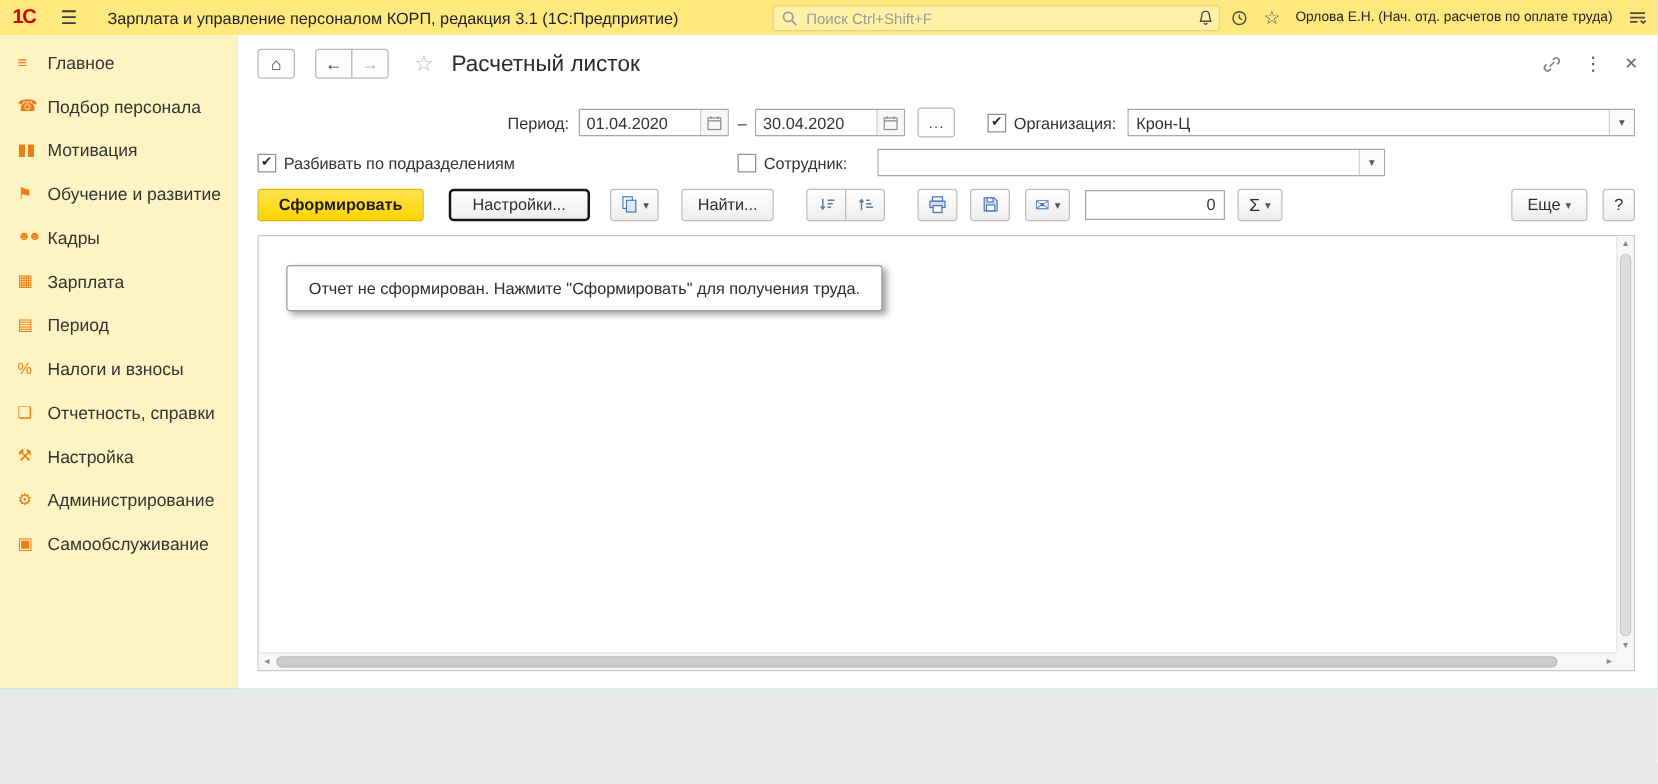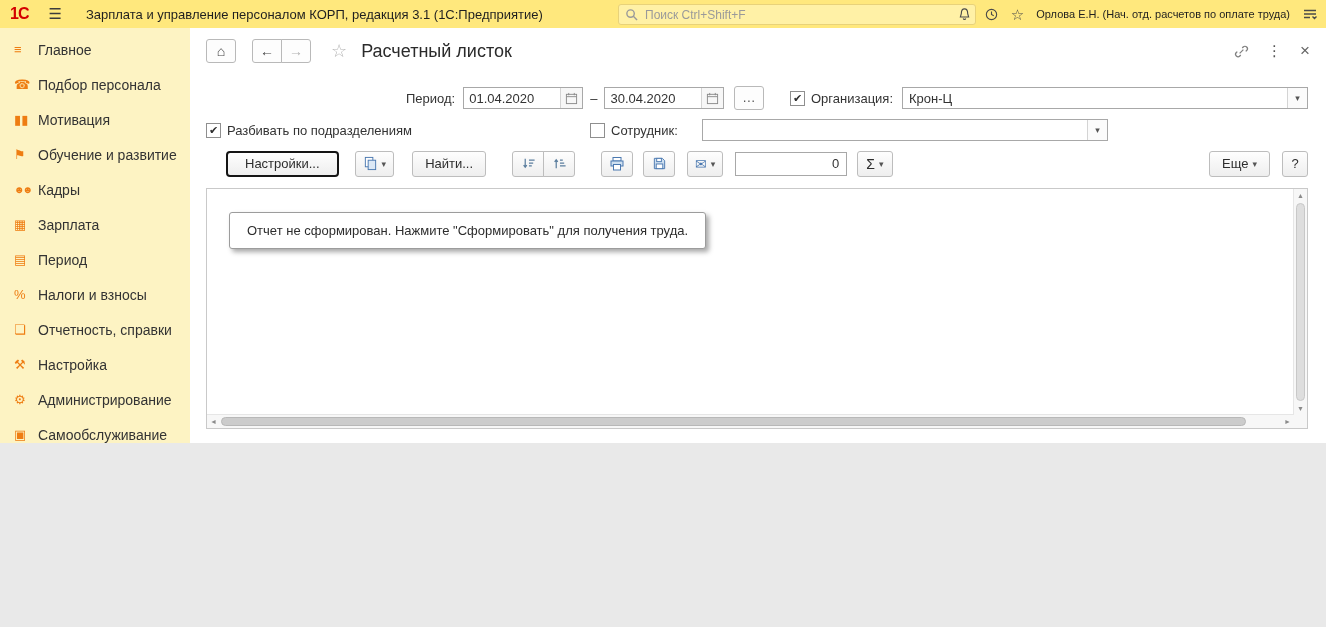--- a/index.html
+++ b/index.html
@@ -1,16 +1,16 @@
 <!DOCTYPE html>
 <html><head>
 <meta charset="utf-8">
 <style>
   html,body{margin:0;padding:0;background:#e9e9e9;}
-  .app{position:relative;width:1326px;height:443px;overflow:hidden;background:#5eead4;
+  .app{position:relative;width:1326px;height:551px;overflow:hidden;background:#5eead4;
        font-family:"Liberation Sans","DejaVu Sans",sans-serif;font-size:13px;color:#333;}
 
   
   .topbar{position:absolute;left:0;top:0;width:100%;height:28px;background:#ffe87d;
           display:flex;align-items:center;}
   .logo{margin-left:10px;color:#d40000;font-weight:bold;font-size:16px;letter-spacing:-1px;}
   .hamburger{margin-left:20px;font-size:15px;color:#3c3c3c;cursor:pointer;}
   .app-title{margin-left:24px;font-size:13px;color:#1f1f1f;white-space:nowrap;}
   .search{position:absolute;left:618px;top:4px;width:344px;height:19px;background:#fff1a6;
           border:1px solid #e8d27a;border-radius:3px;display:flex;align-items:center;padding:0 6px;}
@@ -267,20 +267,21 @@
         <span class="cb" aria-checked="false"></span>
         <span class="cb-label">Сотрудник:</span>
       </div>
       <div class="combo">
         <input value="" style="">
         <span class="dd-btn">▾</span>
       </div>
     </div>
 
     <div class="toolbar">
+      <button class="btn btn-generate">Сформировать</button>
       <button class="btn btn-settings">Настройки...</button>
 
       <button class="btn" style="margin-left:16px;padding:0 7px;">
         <span>
           <svg width="15" height="15" viewBox="0 0 16 16">
               <rect x="2.5" y="1.5" width="8" height="10" fill="#fff" stroke="#4a78b0"></rect>
               <rect x="5.5" y="4.5" width="8" height="10" fill="#dce8f5" stroke="#4a78b0"></rect>
             </svg>
         </span>
         <span class="dd-arrow">▾</span>

